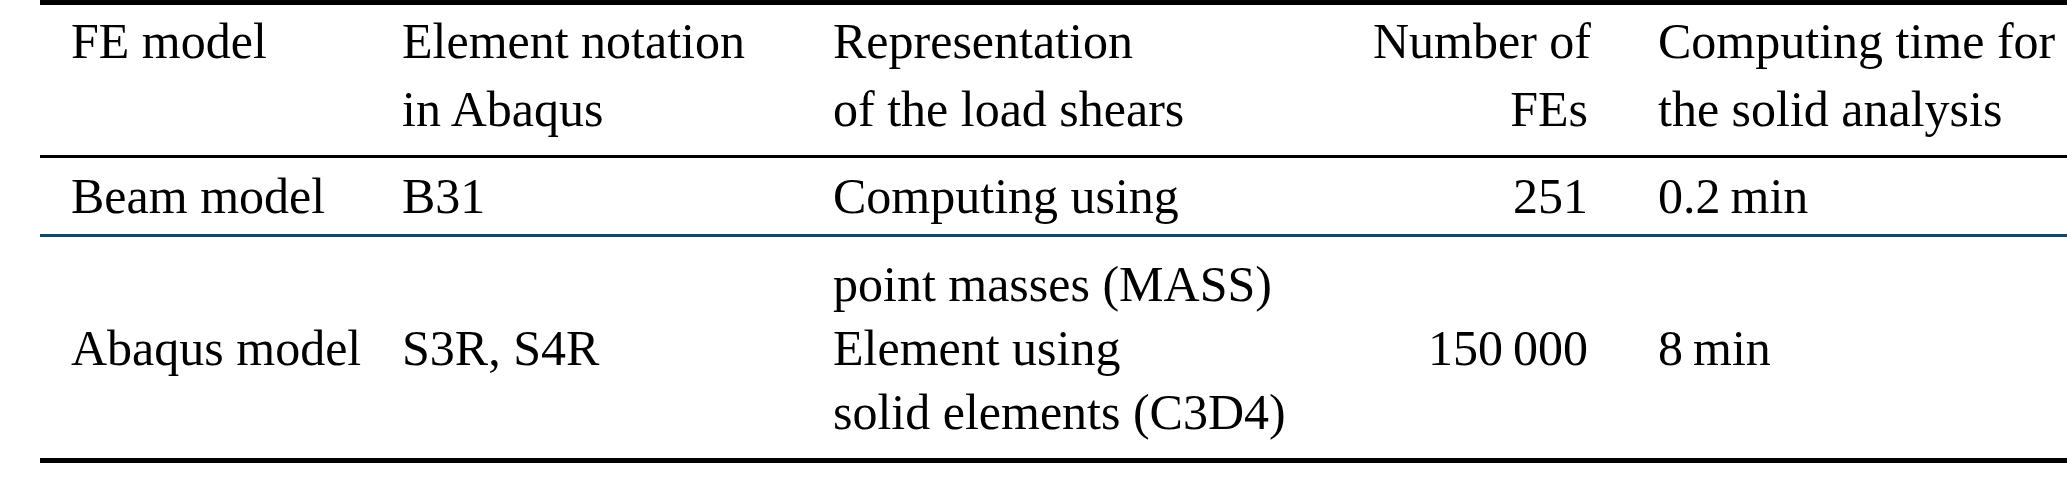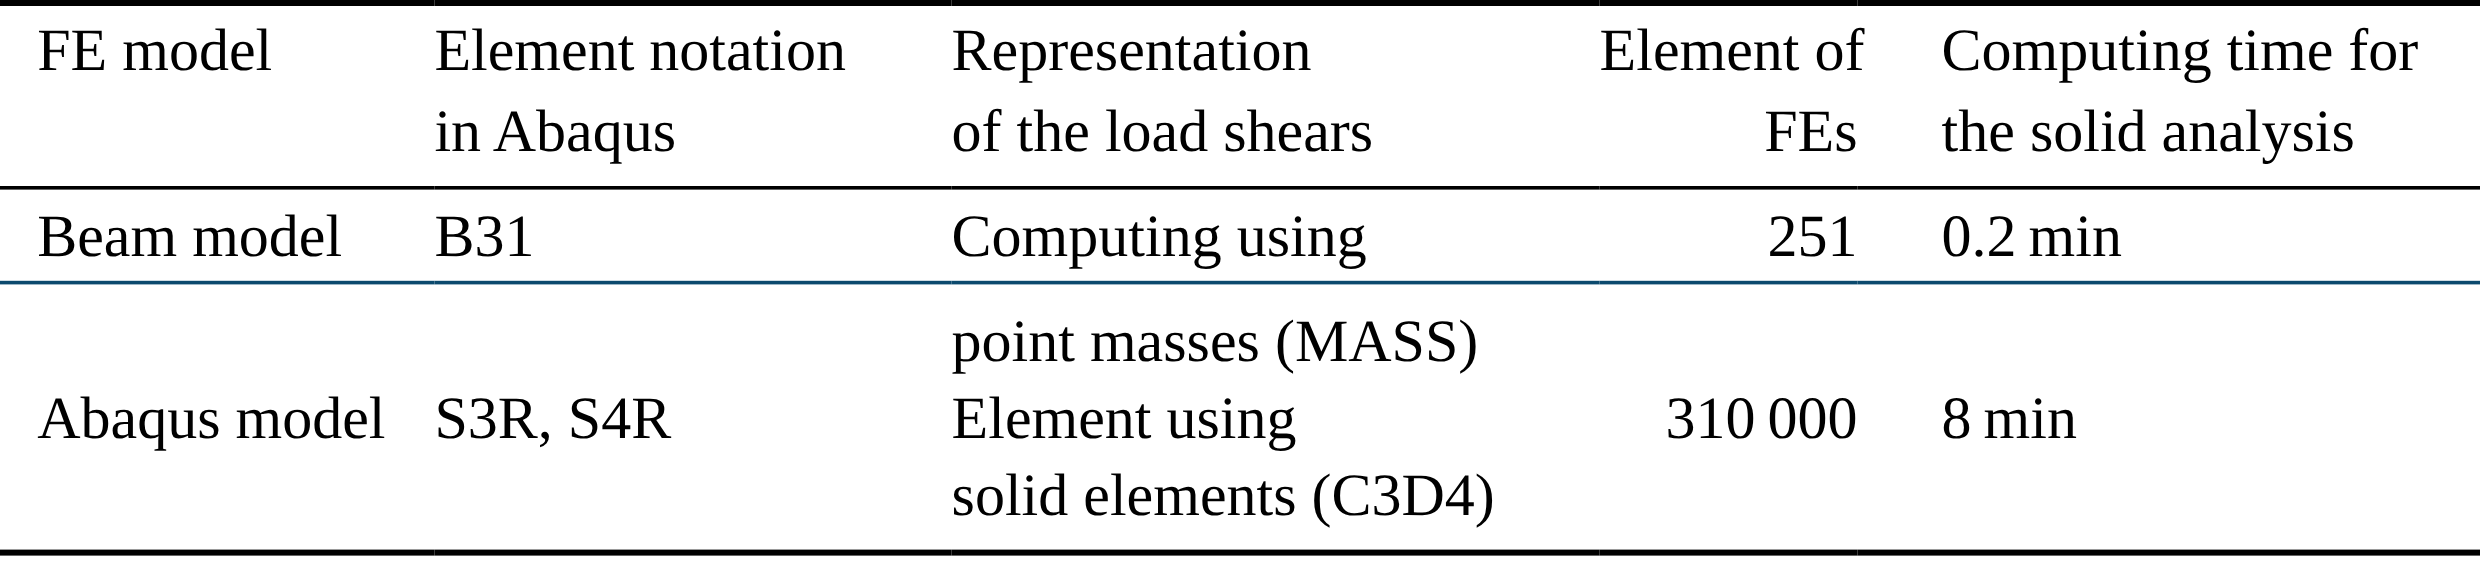--- a/index.html
+++ b/index.html
@@ -8,20 +8,21 @@
 
   .page {
     position: relative;
     width: 2067px;
     height: 487px;
     background: #ffffff;
     color: #000000;
     font-family: "Liberation Serif", "DejaVu Serif", serif;
     font-size: 50px;
     overflow: hidden;
+    padding-left: 40px;
   }
 
   table.fe-table {
     width: 2067px;
     border-collapse: collapse;
     table-layout: fixed;
     border-top: 5px solid #000000;
     border-bottom: 5px solid #000000;
   }
 
@@ -74,21 +75,21 @@
         </th>
         <th class="c2">
           <span class="line">Element notation</span>
           <span class="line">in Abaqus</span>
         </th>
         <th class="c3">
           <span class="line">Representation</span>
           <span class="line">of the load shears</span>
         </th>
         <th class="c4">
-          <span class="line">Element of</span>
+          <span class="line">Number of</span>
           <span class="line">FEs</span>
         </th>
         <th class="c5">
           <span class="line">Computing time for</span>
           <span class="line">the solid analysis</span>
         </th>
       </tr>
     </thead>
     <tbody>
       <tr class="beam-row">
@@ -114,21 +115,21 @@
         </td>
         <td class="c2">
           <span class="line">S3R, S4R</span>
         </td>
         <td class="c3">
           <span class="line">point masses (MASS)</span>
           <span class="line">Element using</span>
           <span class="line">solid elements (C3D4)</span>
         </td>
         <td class="c4">
-          <span class="line">310 000</span>
+          <span class="line">150 000</span>
         </td>
         <td class="c5">
           <span class="line">8 min</span>
         </td>
       </tr>
     </tbody>
   </table>
 </div>
 
 </body></html>

